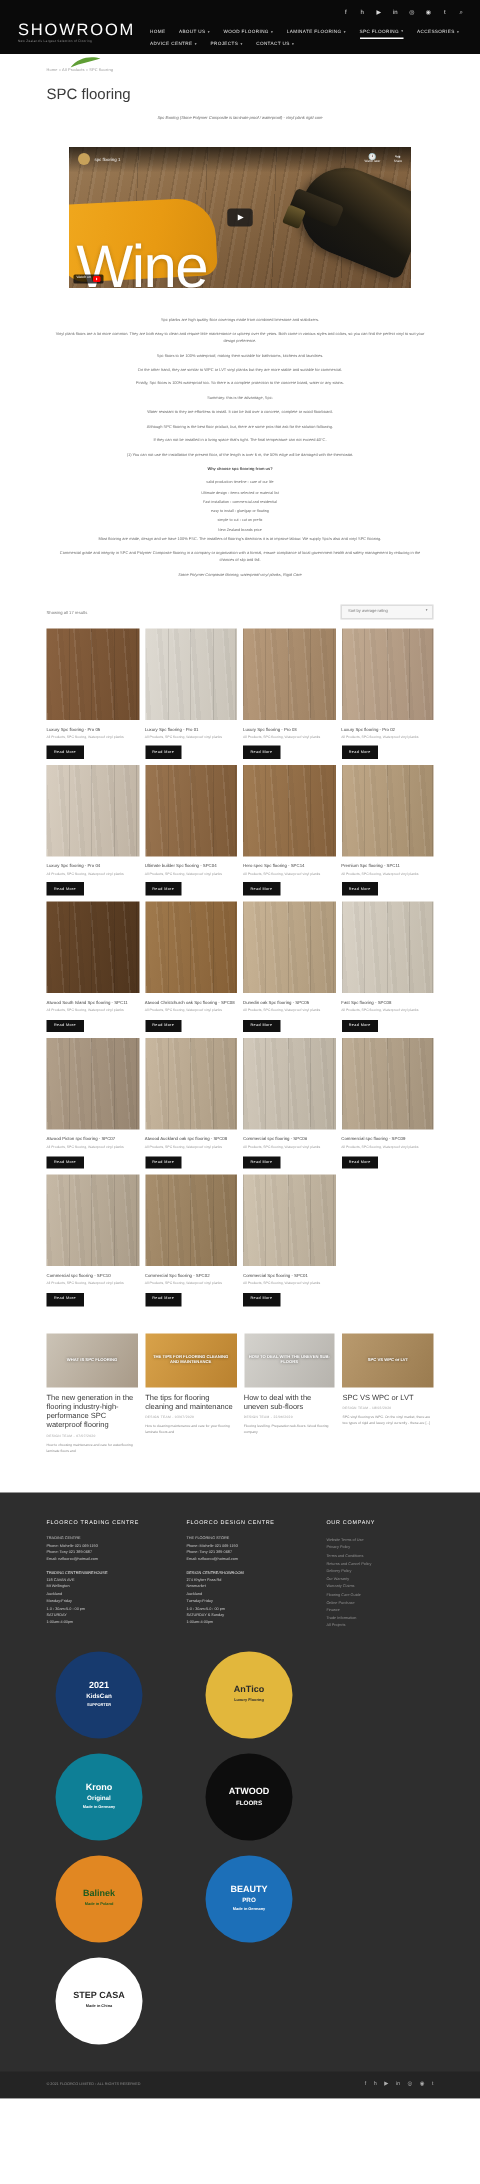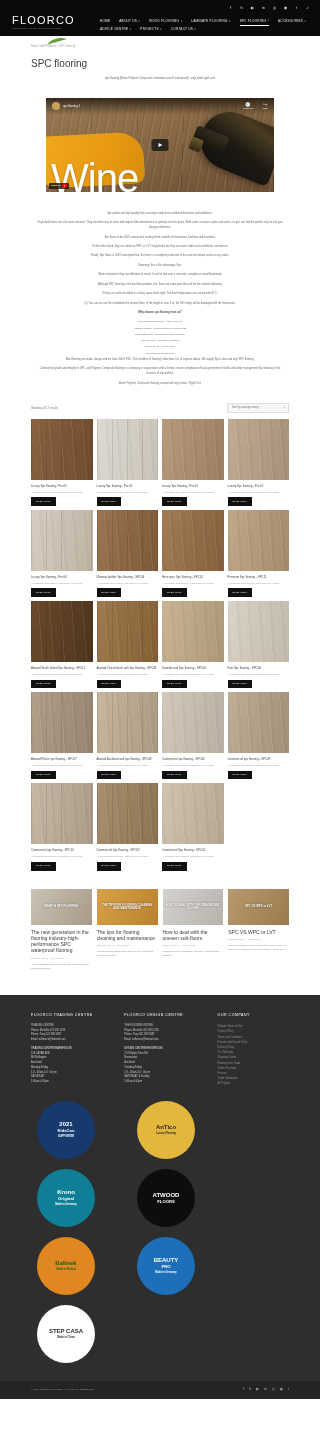--- a/index.html
+++ b/index.html
@@ -206,21 +206,21 @@
       <span class="social-ic">h</span>
       <span class="social-ic">▶</span>
       <span class="social-ic">in</span>
       <span class="social-ic">◎</span>
       <span class="social-ic">◉</span>
       <span class="social-ic">t</span>
       <span class="social-ic search-ic">⌕</span>
     </div>
     <div class="logo-nav">
       <div class="logo">
-        <div class="logo-text">FLOORCO</div>
+        <div class="logo-text">SHOWROOM</div>
         <div class="logo-sub">New Zealand's Largest Selection of Flooring</div>
         <svg class="logo-leaf" width="20" height="8" viewBox="0 0 20 8">
           <path d="M0 7 C5 0 14 -1 20 1 C14 3 7 4 0 7 Z" fill="#5f9e35"></path>
         </svg>
       </div>
       <div class="nav" id="nav">
           <div class="nav-item">
             <span>HOME</span>
           </div>
           <div class="nav-item">

